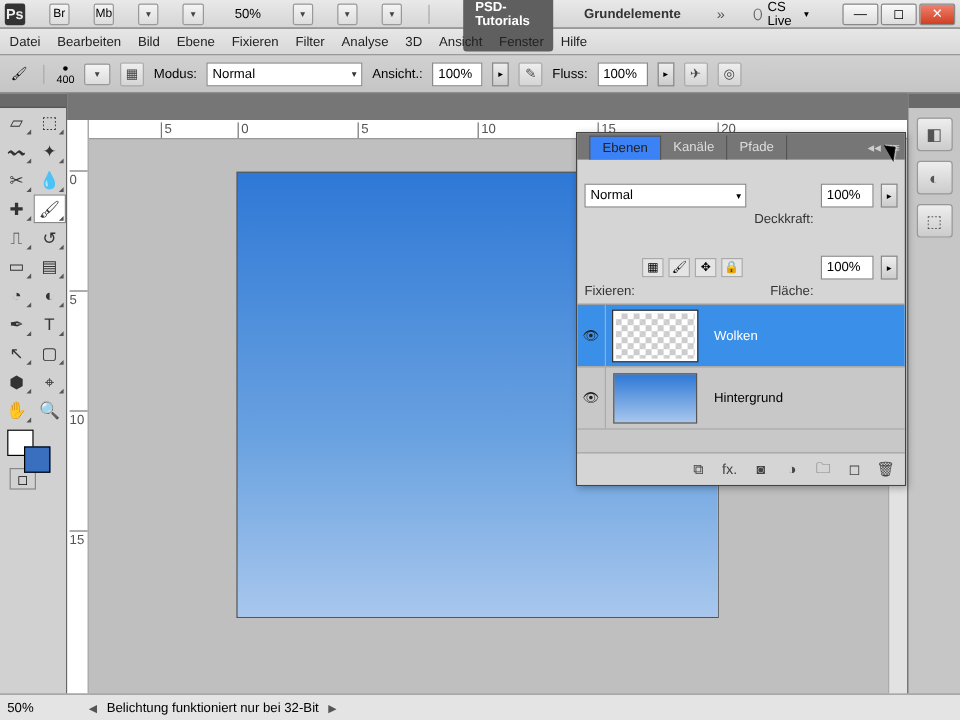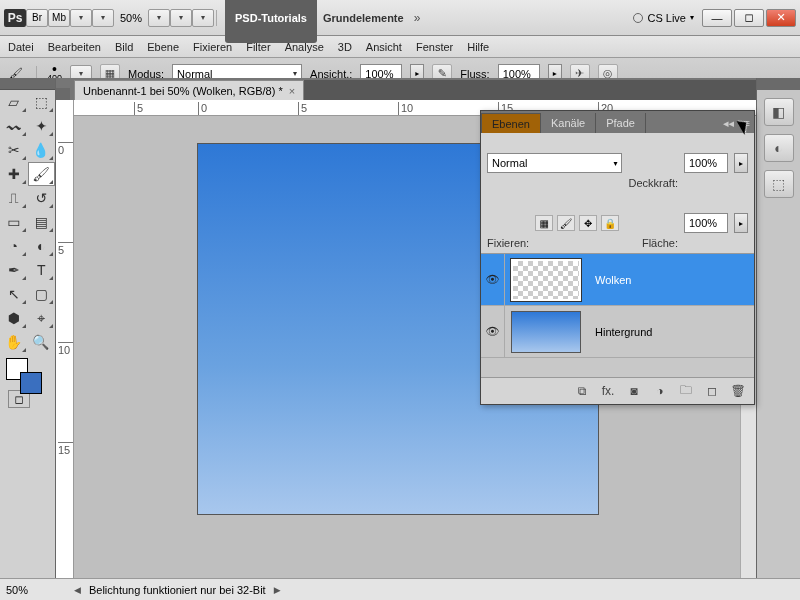--- a/index.html
+++ b/index.html
@@ -1,17 +1,17 @@
 <!DOCTYPE html>
 <html><head>
 <meta charset="utf-8">
 <style>
 * { margin: 0; padding: 0; box-sizing: border-box; font-family: Tahoma, Arial, sans-serif; font-size: 11px; user-select: none; }
 body { width: 800px; height: 600px; overflow: hidden; background: #767676; }
-.titlebar { height: 36px; background: linear-gradient(#e9e9e9,#d5d5d5); border-bottom: 1px solid #8a8a8a; display: flex; align-items: center; padding: 0 4px; gap: 0; }
+.titlebar { height: 24px; background: linear-gradient(#e9e9e9,#d5d5d5); border-bottom: 1px solid #8a8a8a; display: flex; align-items: center; padding: 0 4px; gap: 20px; }
 .ps-logo { width: 22px; height: 18px; background: #333; color: #eee; display: flex; align-items: center; justify-content: center; font-weight: bold; font-size: 12px; border-radius: 2px; }
 .mini-btn { width: 22px; height: 18px; background: linear-gradient(#f4f4f4,#ddd); border: 1px solid #999; border-radius: 2px; display: flex; align-items: center; justify-content: center; font-size: 10px; }
 .title-dd { width: 22px; height: 18px; border: 1px solid #999; border-radius: 2px; display: flex; align-items: center; justify-content: center; background: linear-gradient(#f4f4f4,#ddd); }
 .title-dd::after { content: "▾"; font-size: 8px; color: #444; }
 .zoom-text { padding: 0 6px; }
 .title-sep { width: 1px; height: 16px; background: #aaa; margin: 0 2px; }
 .lozenge { background: #5f5f5f; color: #fff; padding: 19px 10px; border-radius: 3px; font-weight: bold; margin-left: 6px; }
 .plain-title { padding: 0 6px; font-weight: bold; color: #333; }
 .chevrons { font-size: 12px; color: #555; padding: 0 4px; }
 .cslive { display: flex; align-items: center; gap: 4px; margin-left: auto; }
@@ -51,21 +51,21 @@
 .ruler-v span { position: absolute; left: 2px; border-top: 1px solid #777; padding-top: 1px; width: 16px; }
 .canvas-vp { position: absolute; left: 18px; top: 38px; right: 0; bottom: 0; background: #bfbfbf; overflow: hidden; }
 .canvas { position: absolute; left: 124px; top: 28px; width: 400px; height: 370px; background: linear-gradient(#2e78d6 0%, #6aa2e0 60%, #a8c7ed 100%); box-shadow: 0 0 0 1px #555; }
 .doc-scroll-v { position: absolute; right: 0; top: 38px; width: 16px; bottom: 0; background: #e2e2e2; border-left: 1px solid #aaa; }
 .rightdock { position: absolute; right: 0; top: 0; width: 44px; bottom: 0; background: #c6c6c6; border-left: 1px solid #666; }
 .dock-head { height: 12px; background: #6a6a6a; }
 .dock-ico { width: 30px; height: 28px; margin: 8px auto; border: 1px solid #999; border-radius: 3px; background: linear-gradient(#eee,#ccc); display: flex; align-items: center; justify-content: center; font-size: 14px; color: #555; }
 .layers-panel { position: absolute; left: 480px; top: 110px; width: 275px; height: 295px; background: #d5d5d5; border: 1px solid #444; box-shadow: 2px 2px 6px rgba(0,0,0,.3); z-index: 50; display: flex; flex-direction: column; }
 .panel-tabs { height: 22px; background: #767676; display: flex; align-items: flex-end; }
 .ptab { height: 20px; padding: 0 10px; display: flex; align-items: center; color: #ddd; border-right: 1px solid #555; }
-.ptab.active { background: #a16207; color: #222; border: 1px solid #555; border-bottom: none; }
+.ptab.active { background: #3b82f6; color: #222; border: 1px solid #555; border-bottom: none; margin-left: 10px; }
 .ptab-fill { flex: 1; height: 20px; display: flex; align-items: center; justify-content: flex-end; padding-right: 4px; color: #ccc; gap: 4px; }
 .panel-row { display: flex; align-items: center; padding: 4px 6px; gap: 6px; }
 .panel-row .lbl { color: #333; margin-top: 40px; }
 .blend { flex: 1; height: 20px; background: #fff; border: 1px solid #888; display: flex; align-items: center; padding: 0 4px; justify-content: space-between; }
 .blend::after { content: "▾"; font-size: 8px; }
 .pct-field { width: 44px; height: 20px; background: #fff; border: 1px solid #888; display: flex; align-items: center; padding: 0 4px; }
 .lock-icons { display: flex; gap: 4px; }
 .lock-icons .li { width: 18px; height: 16px; border: 1px solid #aaa; display: flex; align-items: center; justify-content: center; font-size: 10px; background: #e5e5e5; }
 .layer-list { flex: 1; background: #c8c8c8; border-top: 1px solid #999; border-bottom: 1px solid #999; overflow: hidden; }
 .layer { height: 52px; display: flex; align-items: center; border-bottom: 1px solid #aaa; }
@@ -184,28 +184,20 @@
       <div class="tool">🔍</div>
     </div>
     <div class="swatches">
       <div class="swf"></div>
       <div class="swb"></div>
       <div class="qm">◻</div>
     </div>
   </div>
 
   <div class="doc-area">
-    <div class="tabstrip">
-      <div class="corner"></div>
-      <div class="doctab">
-        <span>Unbenannt-1 bei 50% (Wolken, RGB/8) *</span>
-        <span class="x">×</span>
-      </div>
-      <div class="tabfill"></div>
-    </div>
     <div class="ruler-h">
       <span style="left:60px">5</span>
       <span style="left:124px">0</span>
       <span style="left:224px">5</span>
       <span style="left:324px">10</span>
       <span style="left:424px">15</span>
       <span style="left:524px">20</span>
     </div>
     <div class="ruler-v">
       <span style="top:42px">0</span>

